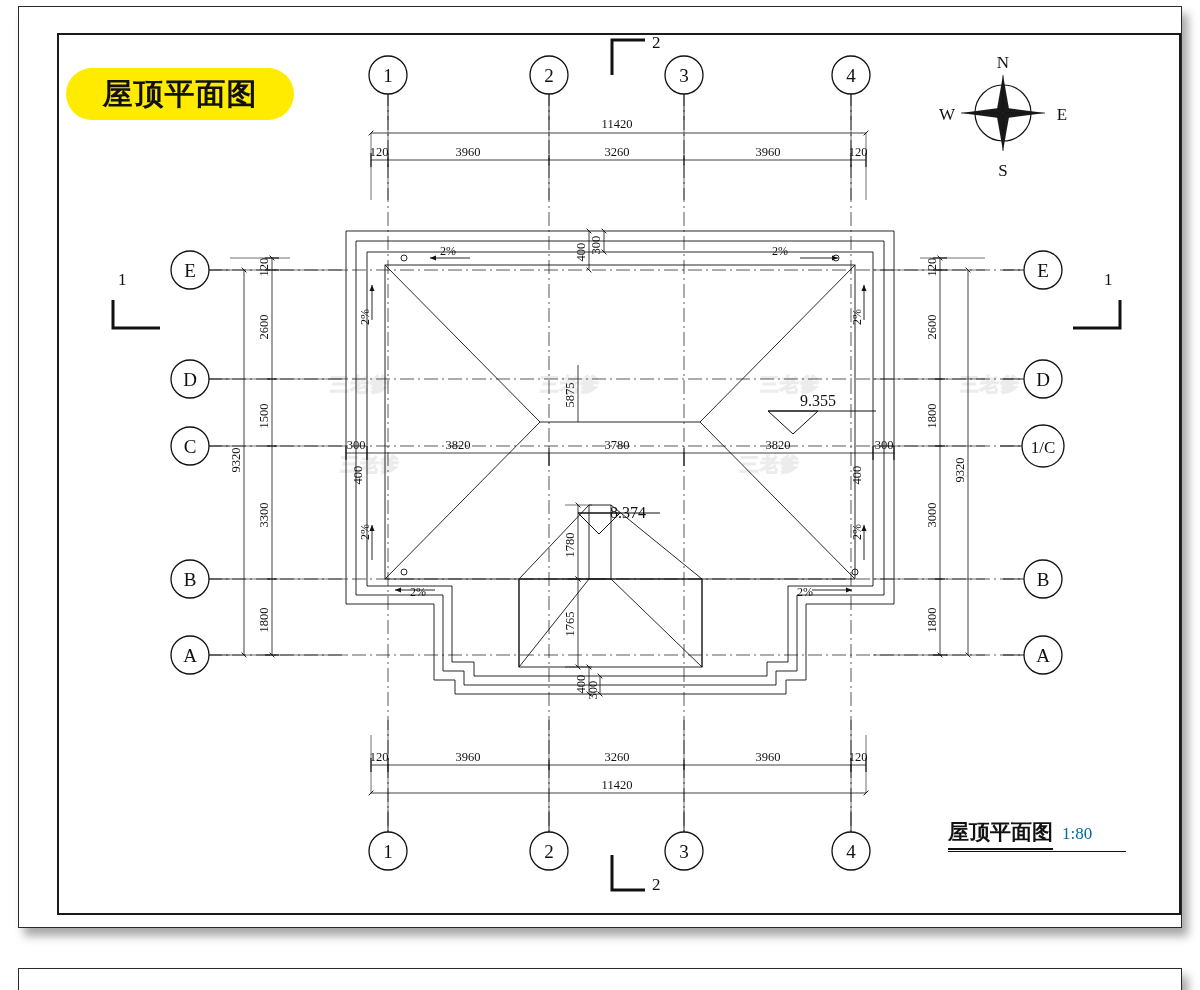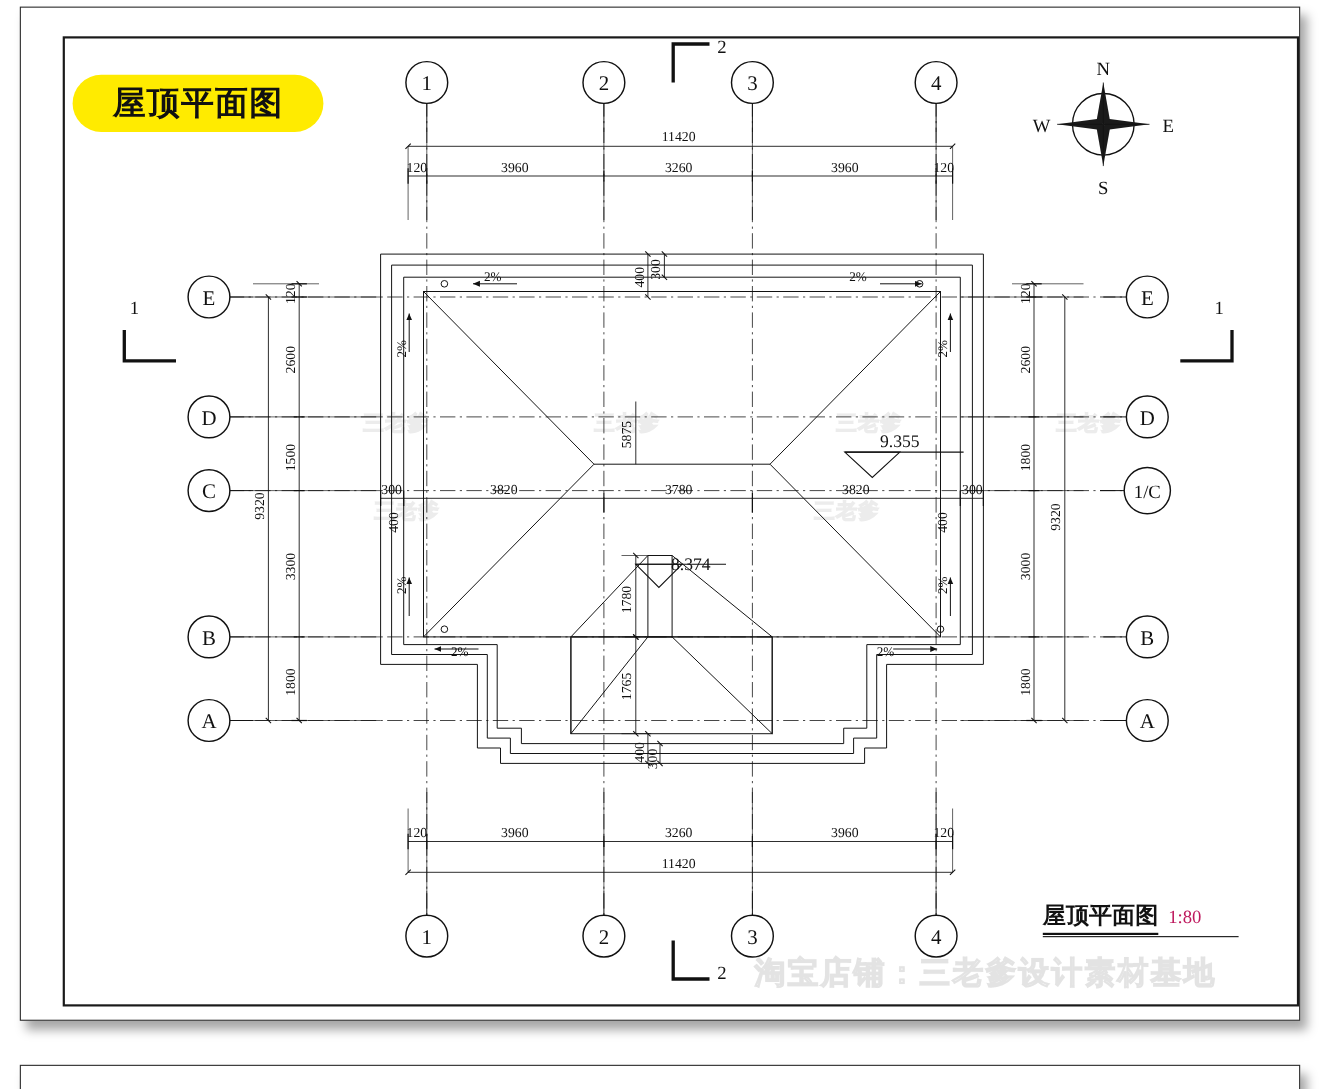--- a/index.html
+++ b/index.html
@@ -97,21 +97,21 @@
     font-family: "DejaVu Sans", sans-serif;
     font-size: 21px;
     font-weight: 700;
     color: #111111;
     border-bottom: 2px solid #111;
     padding-bottom: 2px;
   }
   .tb-scale {
     font-family: "Liberation Serif", serif;
     font-size: 17px;
-    color: #be185d;
+    color: #0369a1;
   }
   .tb-underline {
     position: absolute;
     left: 948px;
     top: 851px;
     width: 178px;
     height: 0;
     border-top: 1.5px solid #111;
   }
   
@@ -606,15 +606,14 @@
 
     </g>
   </svg>
 
   <div class="title-block">
     <span class="tb-name">屋顶平面图</span>
     <span class="tb-scale">1:80</span>
   </div>
   <div class="tb-underline"></div>
 
-  <div class="wm-main">淘宝店铺：三老爹设计素材基地</div>
 
 </div>
 
 </body></html>

